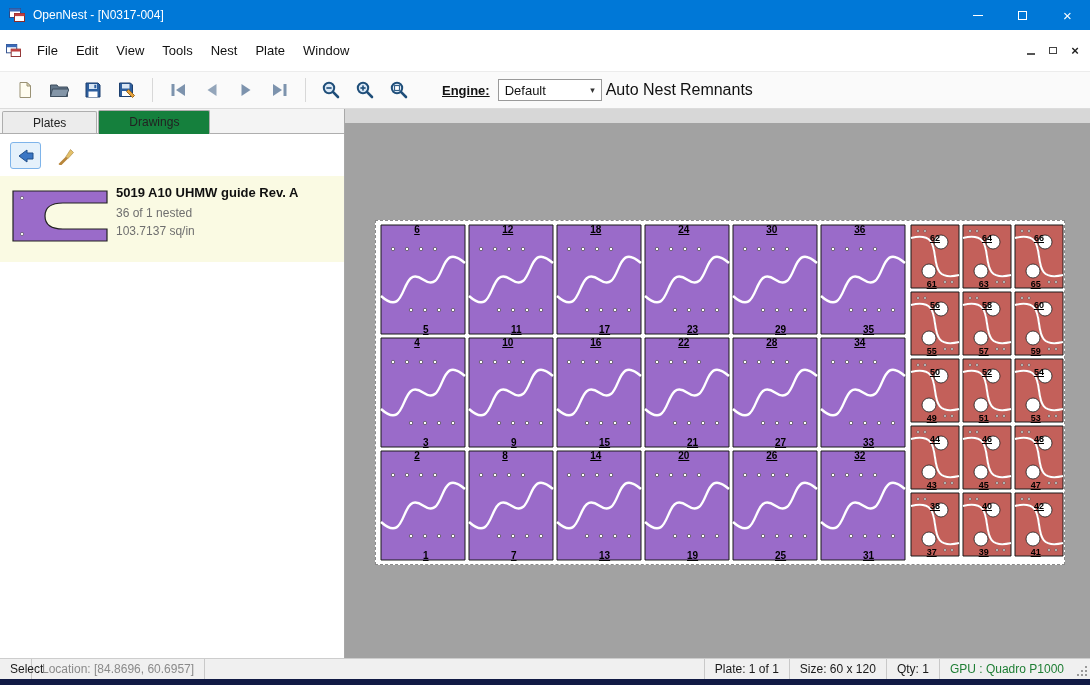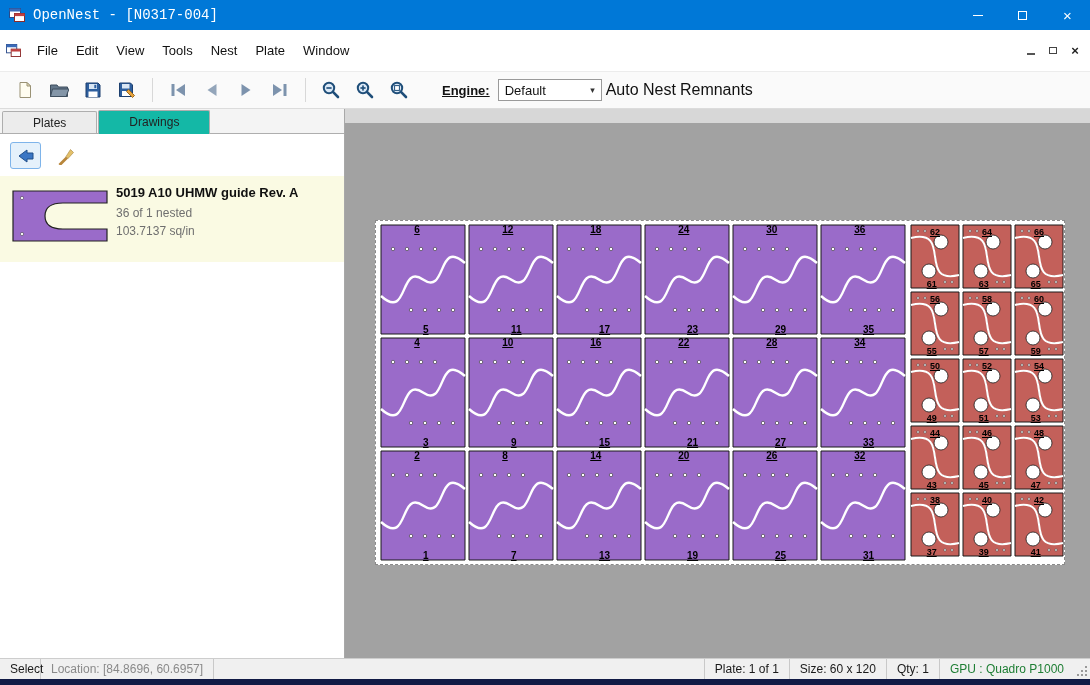--- a/index.html
+++ b/index.html
@@ -2,21 +2,21 @@
 <html><head>
 <meta charset="utf-8">
 <style>
   * { margin:0; padding:0; box-sizing:border-box; }
   html,body { width:1090px; height:685px; overflow:hidden; font-family:"Liberation Sans", sans-serif; background:#444; }
   .window { width:1090px; height:685px; display:flex; flex-direction:column; background:#fff; }
 
   
   .titlebar { height:30px; background:#0078d7; display:flex; align-items:center; color:#fff; flex:none; }
   .titlebar .app-ico { margin:0 8px 0 9px; display:flex; }
-  .titlebar .title { font-size:14px;font-family:Liberation Mono, monospace; }
+  .titlebar .title { font-size:12px; }
   .win-controls { margin-left:auto; display:flex; height:30px; }
   .wc { width:45px; height:30px; display:flex; align-items:center; justify-content:center; cursor:default; }
   .wc .minbar { width:10px; height:1px; background:#fff; display:block; }
   .wc .maxbox { width:9px; height:9px; border:1px solid #fff; display:block; }
   .wc.close { font-size:15px; }
 
   
   .menubar { height:42px; background:#fff; display:flex; align-items:center; font-size:13px; color:#111; flex:none; border-bottom:1px solid #ececec; }
   .mdi-ico { margin:0 7px 0 6px; display:flex; }
   .menu-item { padding:0 9px; line-height:26px; }
@@ -36,21 +36,21 @@
   .combo .arr { margin-left:auto; font-size:9px; color:#333; }
   .tb-text { font-size:16px; color:#111; margin-left:4px; background:none; border:none; font-family:Liberation Sans, sans-serif; }
 
   
   .content { flex:1; display:flex; min-height:0; }
 
   
   .sidebar { width:345px; flex:none; background:#fff; border-right:1px solid #a8a8a8; display:flex; flex-direction:column; }
   .tabs { display:flex; align-items:flex-end; background:#f4f4f4; border-bottom:1px solid #aeaeae; padding:3px 0 0 2px; height:25px; }
   .tab { font-size:12px; color:#222; padding:4px 30px 3px; background:#ececec; border:1px solid #aeaeae; border-bottom:none; border-radius:2px 2px 0 0; margin-right:1px; }
-  .tab.active { background:#14b8a6; margin-bottom:-1px; padding-bottom:5px; }
+  .tab.active { background:#15803d; margin-bottom:-1px; padding-bottom:5px; }
   .side-tools { display:flex; gap:8px; padding:8px 10px 7px; }
   .tool { width:31px; height:27px; display:flex; align-items:center; justify-content:center; background:#fff; border:1px solid transparent; }
   .tool.selected { border:1px solid #7eb4ea; background:#e5f1fb; border-radius:3px; }
   .draw-list { display:flex; flex-direction:column; }
   .draw-item { display:flex; background:#fafae3; padding:8px 6px 6px; min-height:86px; align-items:flex-start; }
   .thumb { width:110px; flex:none; display:flex; justify-content:center; padding-top:3px; }
   .meta { flex:1; padding-top:1px; }
   .meta .t { font-size:13px; font-weight:bold; color:#101010; margin-bottom:4px; }
   .meta .s { font-size:12px; color:#6f6f6f; line-height:18px; }
 
@@ -60,29 +60,29 @@
   .canvas-gray { flex:1; background:#a2a2a2; position:relative; }
   .plate { position:absolute; left:30px; top:97px; width:690px; height:345px; background:#fff; border:1px dashed #8a8a8a; }
   .grid { position:absolute; display:grid; }
   #purple-grid { left:3px; top:2px; grid-template-columns:repeat(6,88px); grid-template-rows:repeat(3,113px); }
   #red-grid { left:533px; top:2px; grid-template-columns:repeat(3,52px); grid-template-rows:repeat(5,67px); }
   .cell { position:relative; }
   .cell svg { position:absolute; inset:0; width:100%; height:100%; }
   .num { position:absolute; font-weight:bold; text-decoration:underline; color:#000; }
   .cell.p .num.top { top:1px; left:40%; font-size:10px; }
   .cell.p .num.bot { bottom:1px; left:50%; font-size:10px; }
-  .cell.r .num.top { top:4px; left:50%; transform:translateX(-50%); font-size:9px; }
+  .cell.r .num.top { top:10px; left:50%; transform:translateX(-50%); font-size:9px; }
   .cell.r .num.bot { bottom:1px; left:34%; font-size:9px; }
 
   
   .statusbar { height:21px; background:#f0f0f0; border-top:1px solid #cdcdcd; display:flex; align-items:stretch; font-size:12px; line-height:20px; color:#1a1a1a; flex:none; }
   .sec { padding:0 10px; }
   .sec.l { border-right:1px solid #c9c9c9; }
   .sec.r { border-left:1px solid #c9c9c9; }
-  .sec.mode { width:41px; }
+  .sec.mode { width:32px; }
   .sec.loc { color:#8a8a8a; }
   .spring { flex:1; }
   .grip { width:16px; position:relative; }
   .grip i { position:absolute; right:3px; bottom:3px; width:2px; height:2px; background:#999;
             box-shadow:-4px 0 0 #999, -8px 0 0 #999, -4px -4px 0 #999, 0 -4px 0 #999, 0 -8px 0 #999; }
   .bottom-strip { height:6px; background:#111a45; flex:none; }
 </style>
 </head>
 <body>
 

